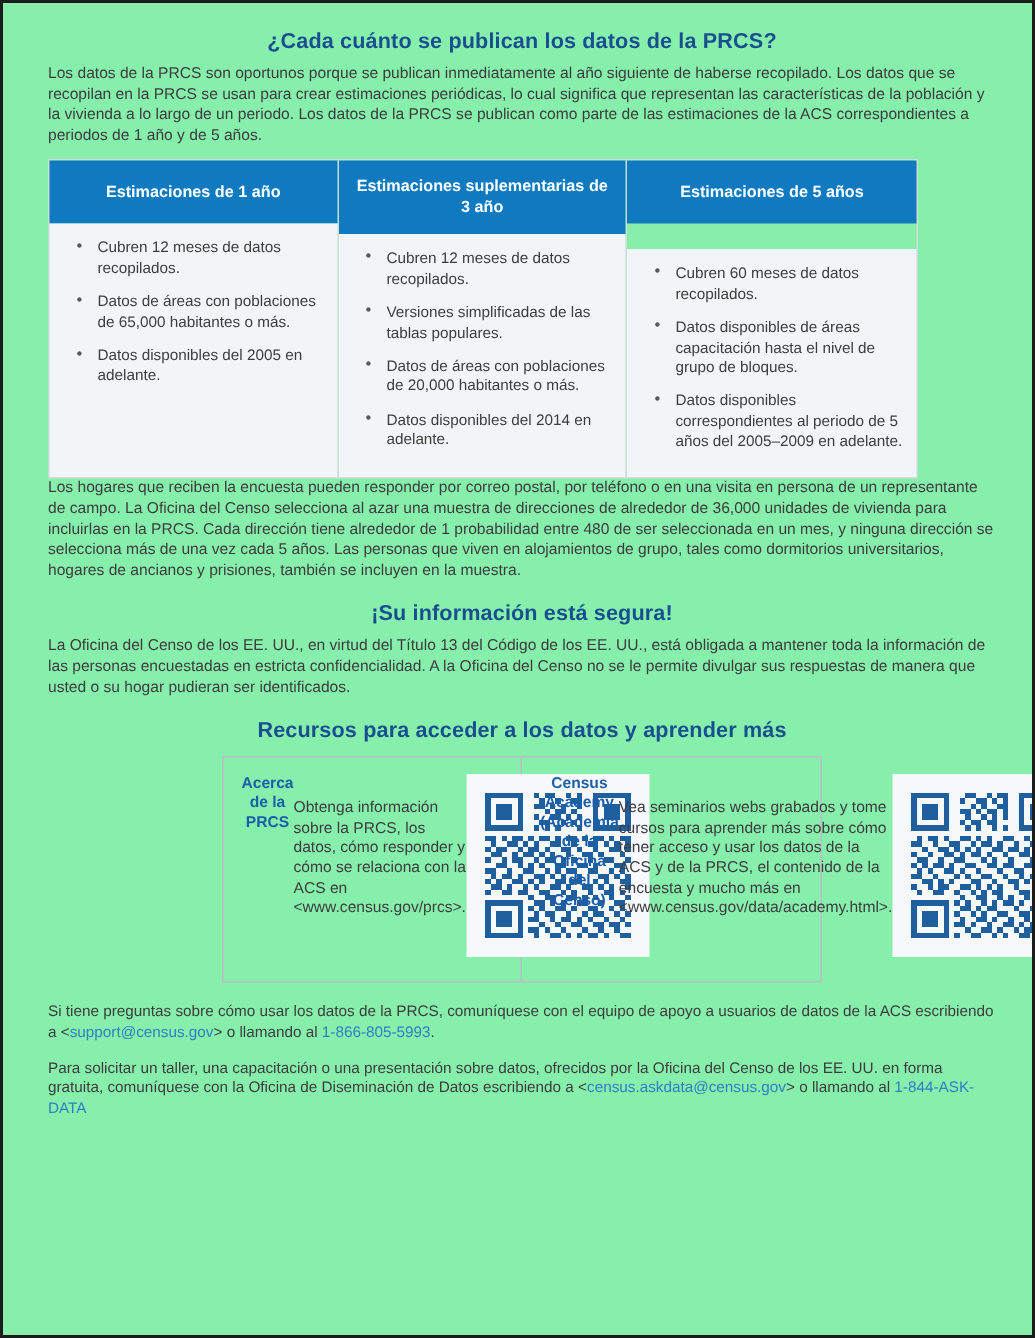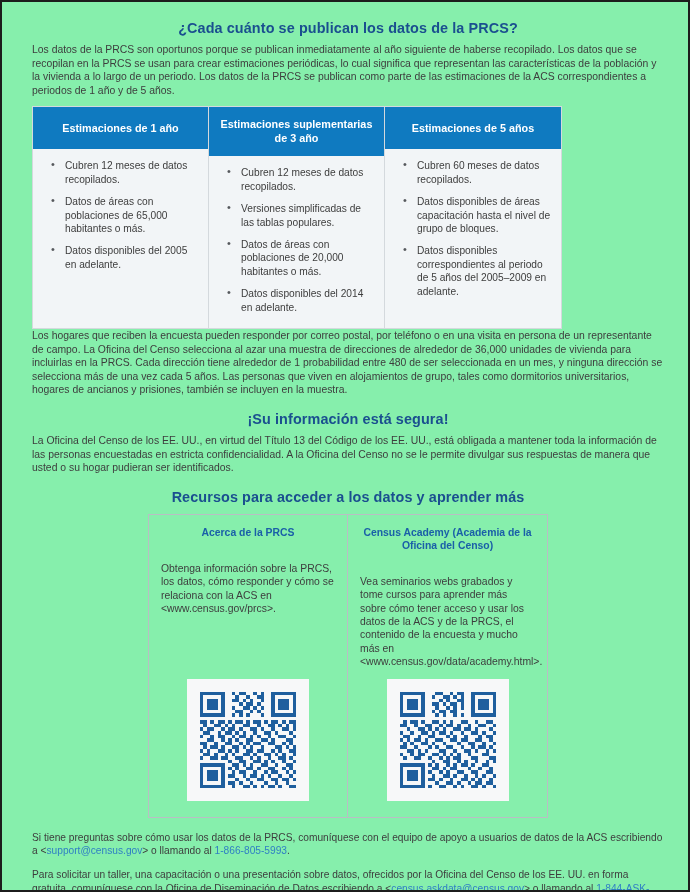--- a/index.html
+++ b/index.html
@@ -39,33 +39,33 @@
     font-size: 10.4px;
     line-height: 13.6px;
     color: #3d3d3d;
     margin: 0 0 9px 0;
     text-align: left;
   }
 
   
   .table {
     display: flex;
-    width: 530px;
+    width: 580px;
     border: 1px solid #d4d9dd;
     box-sizing: border-box;
     margin-top: 4px;
   }
   .tcol {
     width: 33.3333%;
     box-sizing: border-box;
     display: flex;
     flex-direction: column;
     border-right: 1px solid #d4d9dd;
   }
-  .tcol:last-child { border-right: none; }
+  .tcol:last-child { border-right: none; gap: 17px; }
   .thead {
     background: #0f7ac0;
     color: #ffffff;
     font-size: 10.8px;
     font-weight: bold;
     text-align: center;
     padding: 11px 8px;
     min-height: 42px;
     box-sizing: border-box;
     display: flex;
@@ -110,21 +110,20 @@
     margin: 9px auto 0 auto;
     border: 1px solid #b9bec4;
     box-sizing: border-box;
   }
   .rbox {
     width: 50%;
     box-sizing: border-box;
     padding: 11px 12px 12px 12px;
     border-right: 1px solid #b9bec4;
     display: flex;
-    flex-direction: column;
   }
   .rbox:last-child { border-right: none; }
   .rtitle {
     font-size: 10.4px;
     font-weight: bold;
     color: #1a5fa8;
     text-align: center;
     line-height: 13px;
     margin-bottom: 7px;
   }

